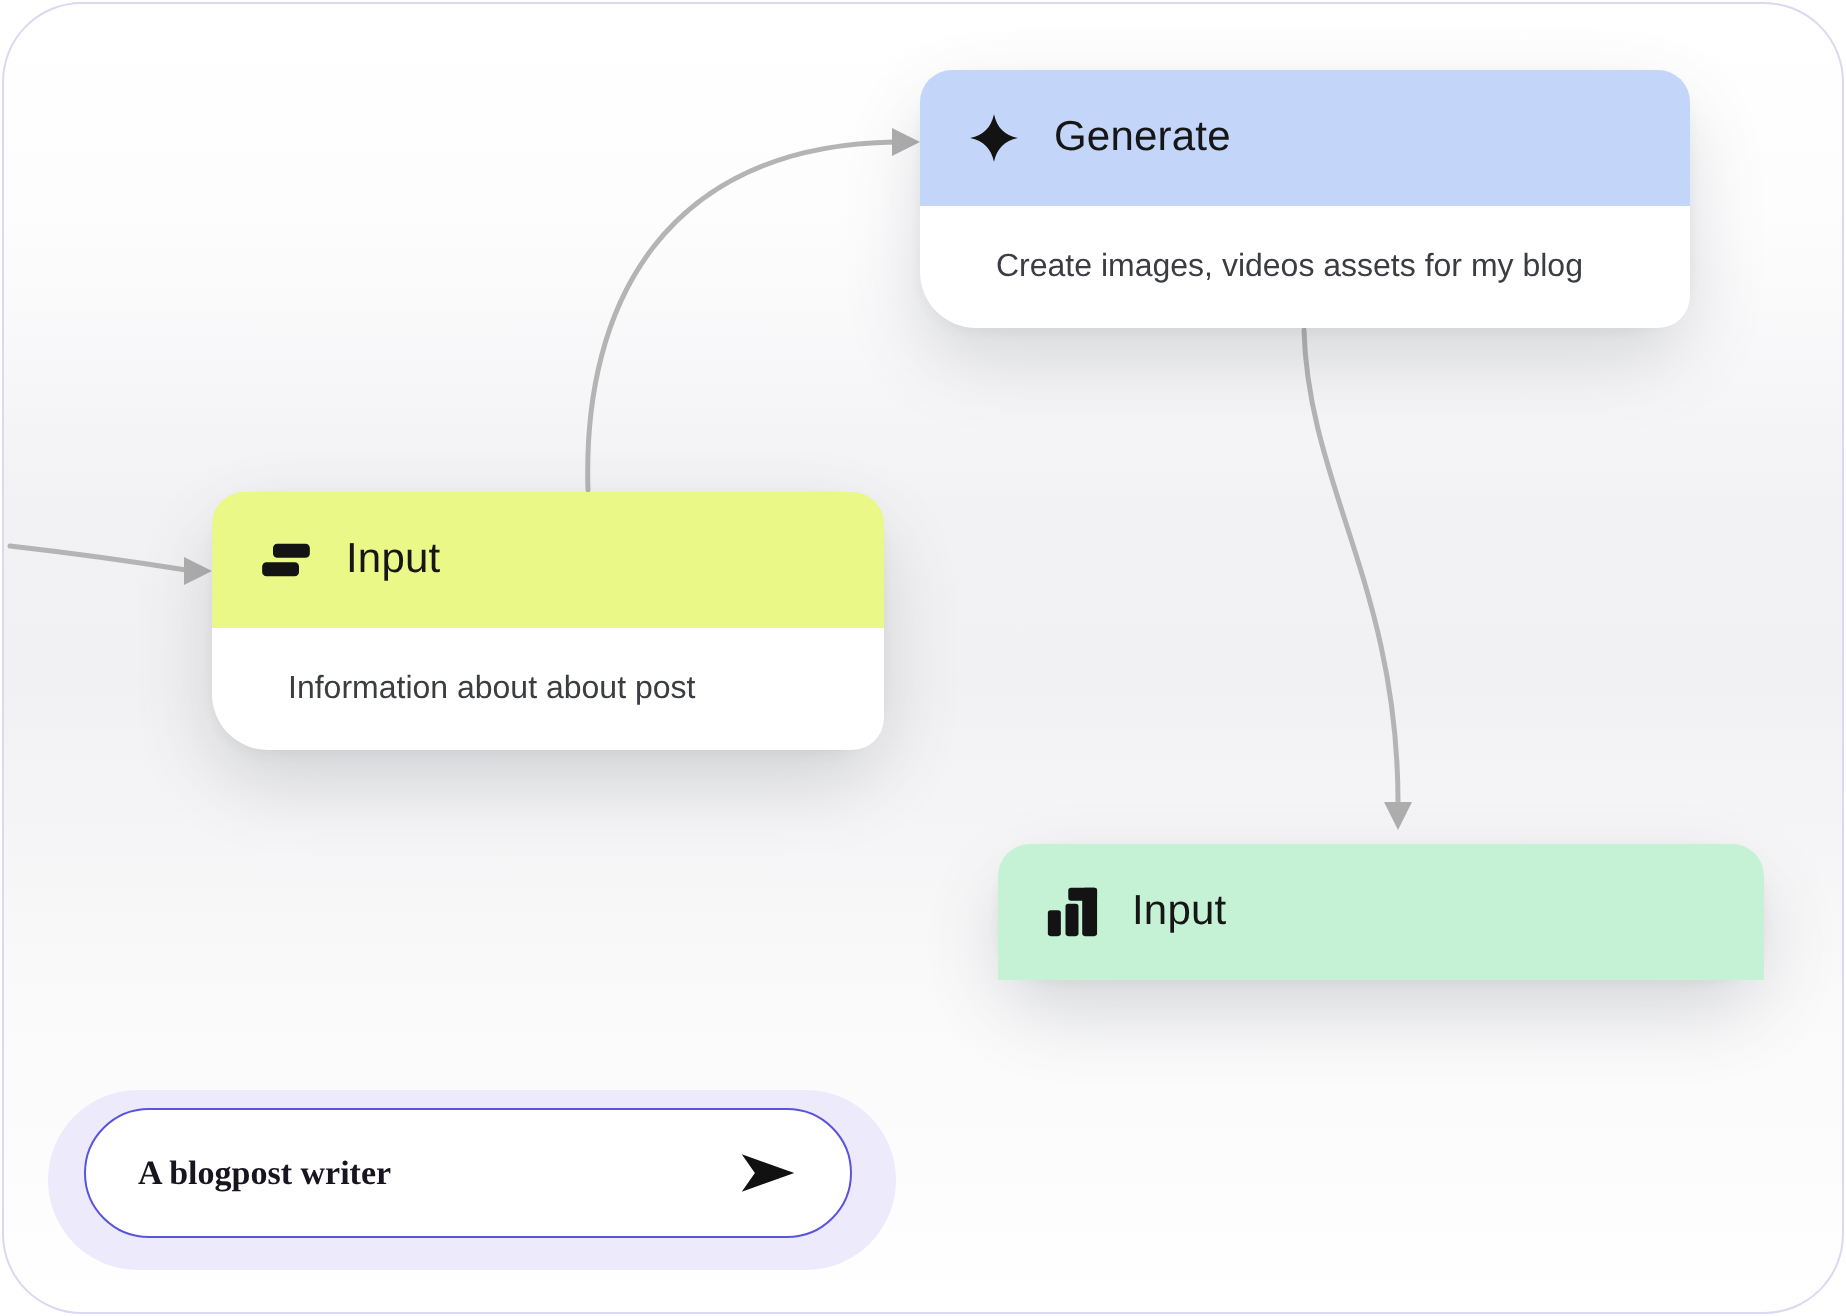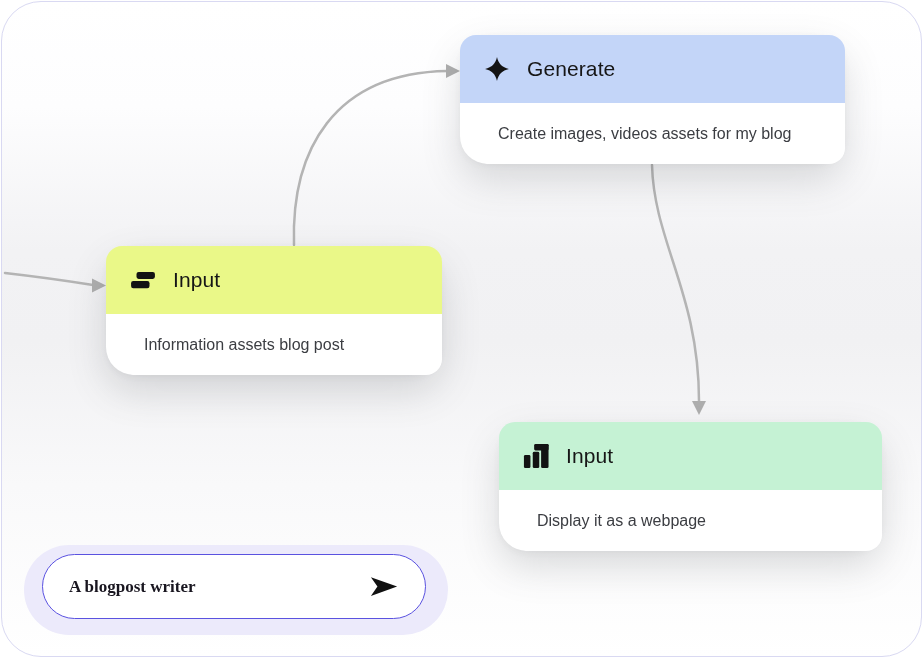--- a/index.html
+++ b/index.html
@@ -146,36 +146,35 @@
   <div class="node" id="node-input">
     <div class="node-header" style="background: rgb(234, 248, 136);">
       <span class="node-icon">
         <svg width="26" height="26" viewBox="0 0 24 24">
           <rect x="6" y="4.5" width="17" height="6.5" rx="2" fill="#131313"></rect>
           <rect x="1" y="13" width="17" height="6.5" rx="2" fill="#131313"></rect>
         </svg>
       </span>
       <span class="node-title">Input</span>
     </div>
-    <div class="node-body">Information assets blog post</div>
+    <div class="node-body">Information about about post</div>
   </div>
 
   <div class="node" id="node-output">
     <div class="node-header" style="background: rgb(197, 242, 212);">
       <span class="node-icon">
         <svg width="26" height="26" viewBox="0 0 28 28">
           <rect x="1" y="13" width="7" height="14" rx="1.5" fill="#131313"></rect>
           <rect x="10.5" y="9.5" width="7" height="17.5" rx="1.5" fill="#131313"></rect>
           <rect x="19.5" y="1" width="8" height="26" rx="1.5" fill="#131313"></rect>
           <rect x="12" y="1" width="15.5" height="7" rx="1.5" fill="#131313"></rect>
         </svg>
       </span>
       <span class="node-title">Input</span>
     </div>
-    <div class="node-body">Display it as a webpage</div>
   </div>
 
   <div class="prompt-halo"></div>
   <div class="prompt-pill">
     <input class="prompt-input" type="text" value="A blogpost writer" style="">
     <button class="send-button">
       <span style="display:flex;">
         <svg width="30" height="23" viewBox="0 0 32 24">
           <path d="M2,2 L30,12 L2,22 L9,12 Z" fill="#111111"></path>
         </svg>

